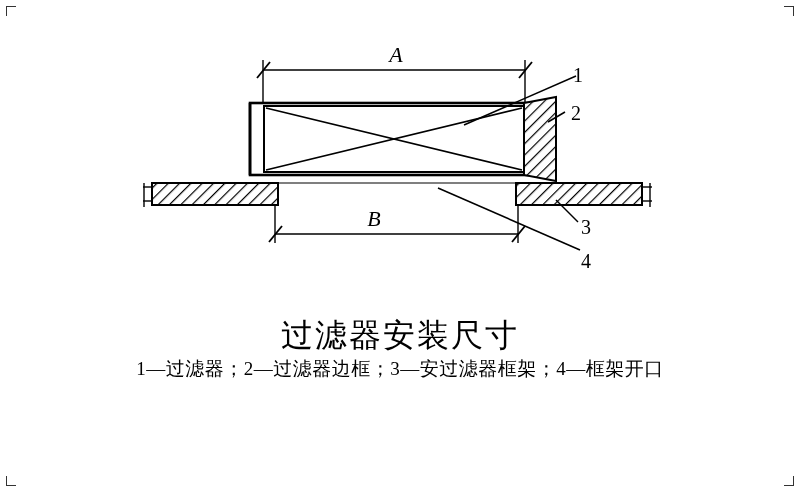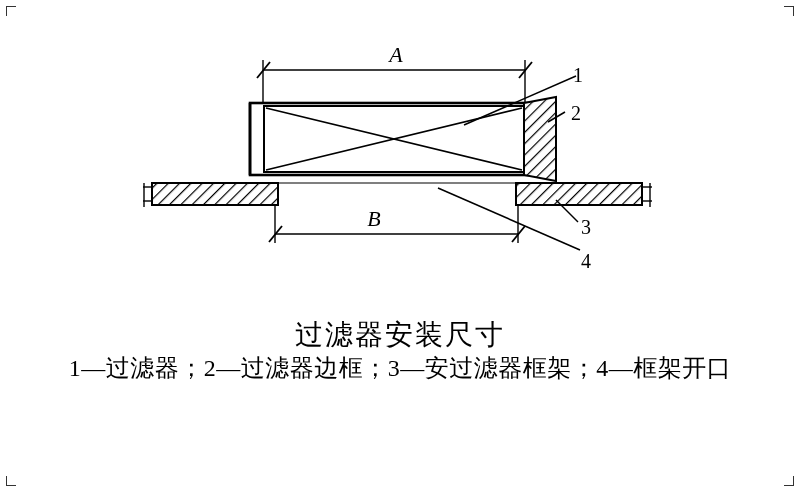--- a/index.html
+++ b/index.html
@@ -28,27 +28,27 @@
     height: 492px;
   }
   .caption-block {
     position: absolute;
     left: 0;
     top: 318px;
     width: 800px;
     text-align: center;
   }
   .caption-title {
-    font-size: 28px;
+    font-size: 32px;
     letter-spacing: 2px;
     line-height: 34px;
     font-family: "Liberation Serif", serif;
   }
   .caption-line {
-    font-size: 24px;
+    font-size: 19px;
     letter-spacing: 0.5px;
     line-height: 33px;
     font-family: "Liberation Serif", serif;
     white-space: nowrap;
   }
   .caption-line .ital {
     font-style: italic;
     font-family: "Liberation Serif", serif;
   }
   

